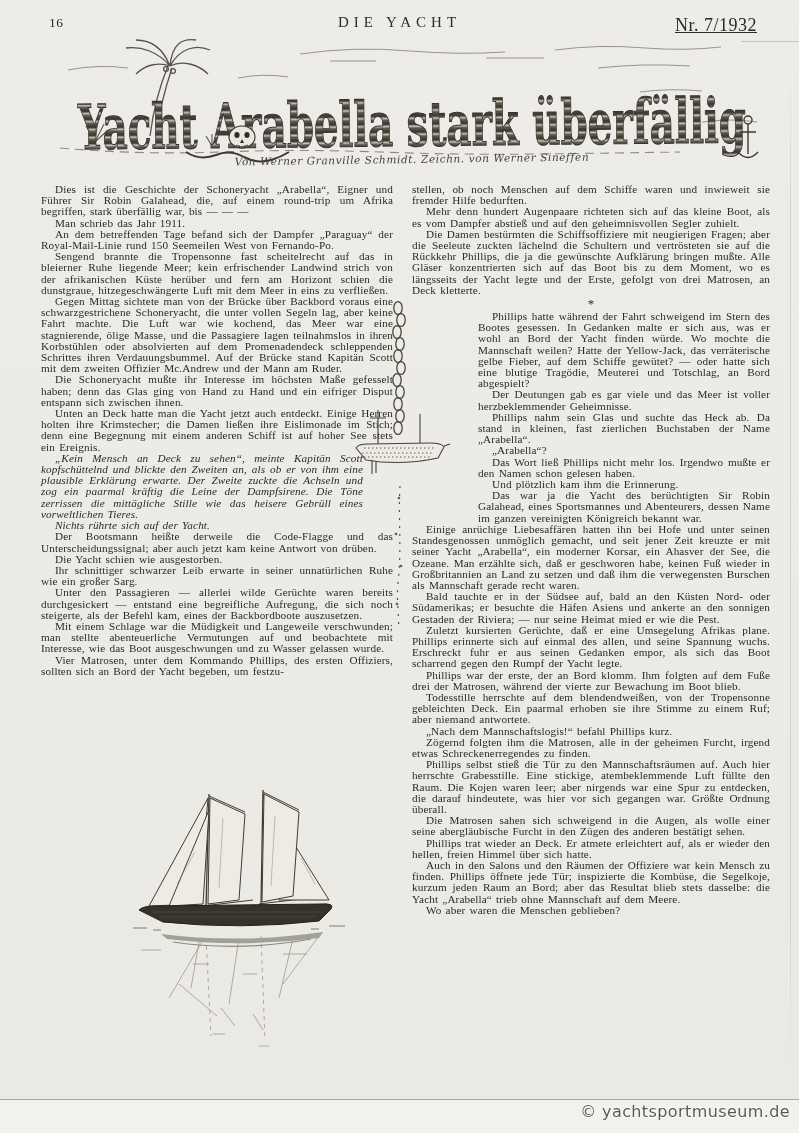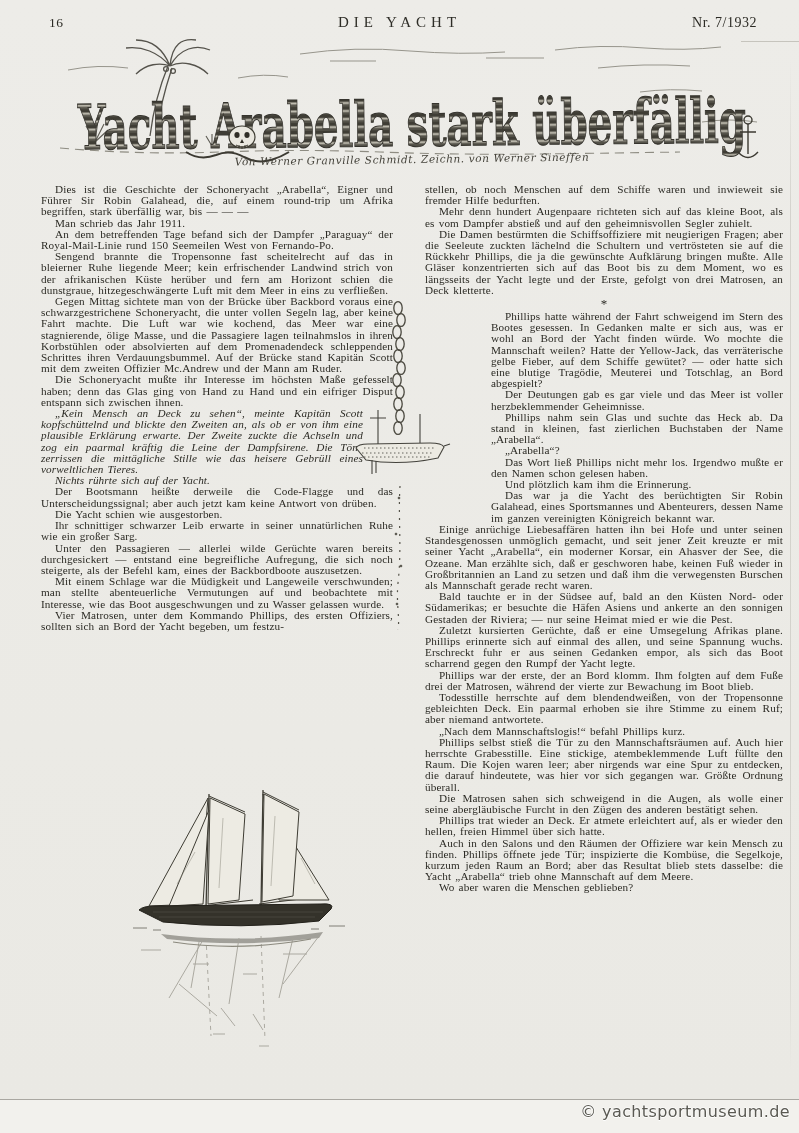--- a/index.html
+++ b/index.html
@@ -4,31 +4,31 @@
 <style>
   html,body{margin:0;padding:0;background:#d8d6d0;}
   .page{
     position:relative;width:799px;height:1133px;overflow:hidden;
     background:linear-gradient(180deg,#edece8 0%,#ebeae5 65%,#eae9e4 97%,#e7e6e1 100%);
     font-family:"Liberation Serif",serif;color:#2b2a24;
   }
   
   .hdr-pagenum{position:absolute;left:49px;top:15px;font-size:13.5px;letter-spacing:.5px;}
   .hdr-title{position:absolute;left:0;right:0;top:14px;text-align:center;font-size:15px;letter-spacing:5px;color:#2e2d27;}
-  .hdr-issue{position:absolute;right:42px;top:15px;font-size:14px;letter-spacing:.5px;}
+  .hdr-issue{position:absolute;right:42px;top:15px;font-size:18px;letter-spacing:.5px;text-decoration:underline;}
   .topline{position:absolute;top:41px;right:0;width:58px;height:1px;background:#c6c4bd;}
 
   
   .title-art{position:absolute;left:0;top:34px;}
 
   
   .col{position:absolute;top:184px;text-align:justify;font-size:11.2px;line-height:11.2px;
        letter-spacing:.12px;word-spacing:1.2px;color:#2b2a24;}
   .col-left{left:41px;width:352px;}
-  .col-right{left:425px;width:358px;}
+  .col-right{left:412px;width:358px;}
   .col p{margin:0;text-indent:14px;}
   .col p.noindent{text-indent:0;}
   .col p.narrow{margin-right:30px;font-style:italic;}
   .indent-block p{margin-left:66px;}
   .separator{text-indent:0 !important;text-align:center;font-size:13px;line-height:13px;margin:1px 0 !important;}
 
   
   .chain-art{position:absolute;left:348px;top:298px;}
   .yacht-art{position:absolute;left:133px;top:788px;}
 
@@ -103,20 +103,21 @@
     <text x="412" y="129" text-anchor="middle" font-family="DejaVu Serif, serif" font-style="italic" font-size="10.5" fill="#44423a" letter-spacing="0.6" transform="rotate(-0.8 412 129)">Von Werner Granville Schmidt.   Zeichn. von Werner Sineffen</text>
   </svg>
 
   <section class="col col-left">
     <p>Dies ist die Geschichte der Schoneryacht „Arabella“, Eigner und Führer Sir Robin Galahead, die, auf einem round-trip um Afrika begriffen, stark überfällig war, bis — — —</p>
     <p>Man schrieb das Jahr 1911.</p>
     <p>An dem betreffenden Tage befand sich der Dampfer „Paraguay“ der Royal-Mail-Linie rund 150 Seemeilen West von Fernando-Po.</p>
     <p>Sengend brannte die Tropensonne fast scheitelrecht auf das in bleierner Ruhe liegende Meer; kein erfrischender Landwind strich von der afrikanischen Küste herüber und fern am Horizont schien die dunstgraue, hitzegeschwängerte Luft mit dem Meer in eins zu verfließen.</p>
     <p>Gegen Mittag sichtete man von der Brücke über Backbord voraus eine schwarzgestrichene Schoneryacht, die unter vollen Segeln lag, aber keine Fahrt machte. Die Luft war wie kochend, das Meer war eine stagnierende, ölige Masse, und die Passagiere lagen teilnahmslos in ihren Korbstühlen oder absolvierten auf dem Promenadendeck schleppenden Schrittes ihren Verdauungsbummel. Auf der Brücke stand Kapitän Scott mit dem zweiten Offizier Mc.Andrew und der Mann am Ruder.</p>
     <p>Die Schoneryacht mußte ihr Interesse im höchsten Maße gefesselt haben; denn das Glas ging von Hand zu Hand und ein eifriger Disput entspann sich zwischen ihnen.</p>
+    <p>Unten an Deck hatte man die Yacht jetzt auch entdeckt. Einige Herren holten ihre Krimstecher; die Damen ließen ihre Eislimonade im Stich; denn eine Begegnung mit einem anderen Schiff ist auf hoher See stets ein Ereignis.</p>
     <p class="narrow">„Kein Mensch an Deck zu sehen“, meinte Kapitän Scott kopfschüttelnd und blickte den Zweiten an, als ob er von ihm eine plausible Erklärung erwarte. Der Zweite zuckte die Achseln und zog ein paarmal kräftig die Leine der Dampfsirene. Die Töne zerrissen die mittägliche Stille wie das heisere Gebrüll eines vorweltlichen Tieres.</p>
     <p class="narrow">Nichts rührte sich auf der Yacht.</p>
     <p>Der Bootsmann heißte derweile die Code-Flagge und das Unterscheidungssignal; aber auch jetzt kam keine Antwort von drüben.</p>
     <p>Die Yacht schien wie ausgestorben.</p>
     <p>Ihr schnittiger schwarzer Leib erwarte in seiner unnatürlichen Ruhe wie ein großer Sarg.</p>
     <p>Unter den Passagieren — allerlei wilde Gerüchte waren bereits durchgesickert — entstand eine begreifliche Aufregung, die sich noch steigerte, als der Befehl kam, eines der Backbordboote auszusetzen.</p>
     <p>Mit einem Schlage war die Müdigkeit und Langeweile verschwunden; man stellte abenteuerliche Vermutungen auf und beobachtete mit Interesse, wie das Boot ausgeschwungen und zu Wasser gelassen wurde.</p>
     <p>Vier Matrosen, unter dem Kommando Phillips, des ersten Offiziers, sollten sich an Bord der Yacht begeben, um festzu-</p>
   </section>
 
@@ -162,20 +163,21 @@
       <p>Das Wort ließ Phillips nicht mehr los. Irgendwo mußte er den Namen schon gelesen haben.</p>
       <p>Und plötzlich kam ihm die Erinnerung.</p>
       <p>Das war ja die Yacht des berüchtigten Sir Robin Galahead, eines Sportsmannes und Abenteurers, dessen Name im ganzen vereinigten Königreich bekannt war.</p>
     </div>
     <p>Einige anrüchige Liebesaffären hatten ihn bei Hofe und unter seinen Standesgenossen unmöglich gemacht, und seit jener Zeit kreuzte er mit seiner Yacht „Arabella“, ein moderner Korsar, ein Ahasver der See, die Ozeane. Man erzählte sich, daß er geschworen habe, keinen Fuß wieder in Großbritannien an Land zu setzen und daß ihm die verwegensten Burschen als Mannschaft gerade recht waren.</p>
     <p>Bald tauchte er in der Südsee auf, bald an den Küsten Nord- oder Südamerikas; er besuchte die Häfen Asiens und ankerte an den sonnigen Gestaden der Riviera; — nur seine Heimat mied er wie die Pest.</p>
     <p>Zuletzt kursierten Gerüchte, daß er eine Umsegelung Afrikas plane. Phillips erinnerte sich auf einmal des allen, und seine Spannung wuchs. Erschreckt fuhr er aus seinen Gedanken empor, als sich das Boot scharrend gegen den Rumpf der Yacht legte.</p>
     <p>Phillips war der erste, der an Bord klomm. Ihm folgten auf dem Fuße drei der Matrosen, während der vierte zur Bewachung im Boot blieb.</p>
     <p>Todesstille herrschte auf dem blendendweißen, von der Tropensonne gebleichten Deck. Ein paarmal erhoben sie ihre Stimme zu einem Ruf; aber niemand antwortete.</p>
     <p>„Nach dem Mannschaftslogis!“ befahl Phillips kurz.</p>
+    <p>Zögernd folgten ihm die Matrosen, alle in der geheimen Furcht, irgend etwas Schreckenerregendes zu finden.</p>
     <p>Phillips selbst stieß die Tür zu den Mannschaftsräumen auf. Auch hier herrschte Grabesstille. Eine stickige, atembeklemmende Luft füllte den Raum. Die Kojen waren leer; aber nirgends war eine Spur zu entdecken, die darauf hindeutete, was hier vor sich gegangen war. Größte Ordnung überall.</p>
     <p>Die Matrosen sahen sich schweigend in die Augen, als wolle einer seine abergläubische Furcht in den Zügen des anderen bestätigt sehen.</p>
     <p>Phillips trat wieder an Deck. Er atmete erleichtert auf, als er wieder den hellen, freien Himmel über sich hatte.</p>
     <p>Auch in den Salons und den Räumen der Offiziere war kein Mensch zu finden. Phillips öffnete jede Tür; inspizierte die Kombüse, die Segelkoje, kurzum jeden Raum an Bord; aber das Resultat blieb stets dasselbe: die Yacht „Arabella“ trieb ohne Mannschaft auf dem Meere.</p>
     <p>Wo aber waren die Menschen geblieben?</p>
   </section>
 
   <svg class="yacht-art" width="215" height="300" viewBox="0 0 215 300">
     <g stroke="#3e3c33" stroke-width="1" fill="#edebe3">
       <path d="M76,6 L73,120 M130,2 L128,118" fill="none" stroke-width="1.3"></path>

